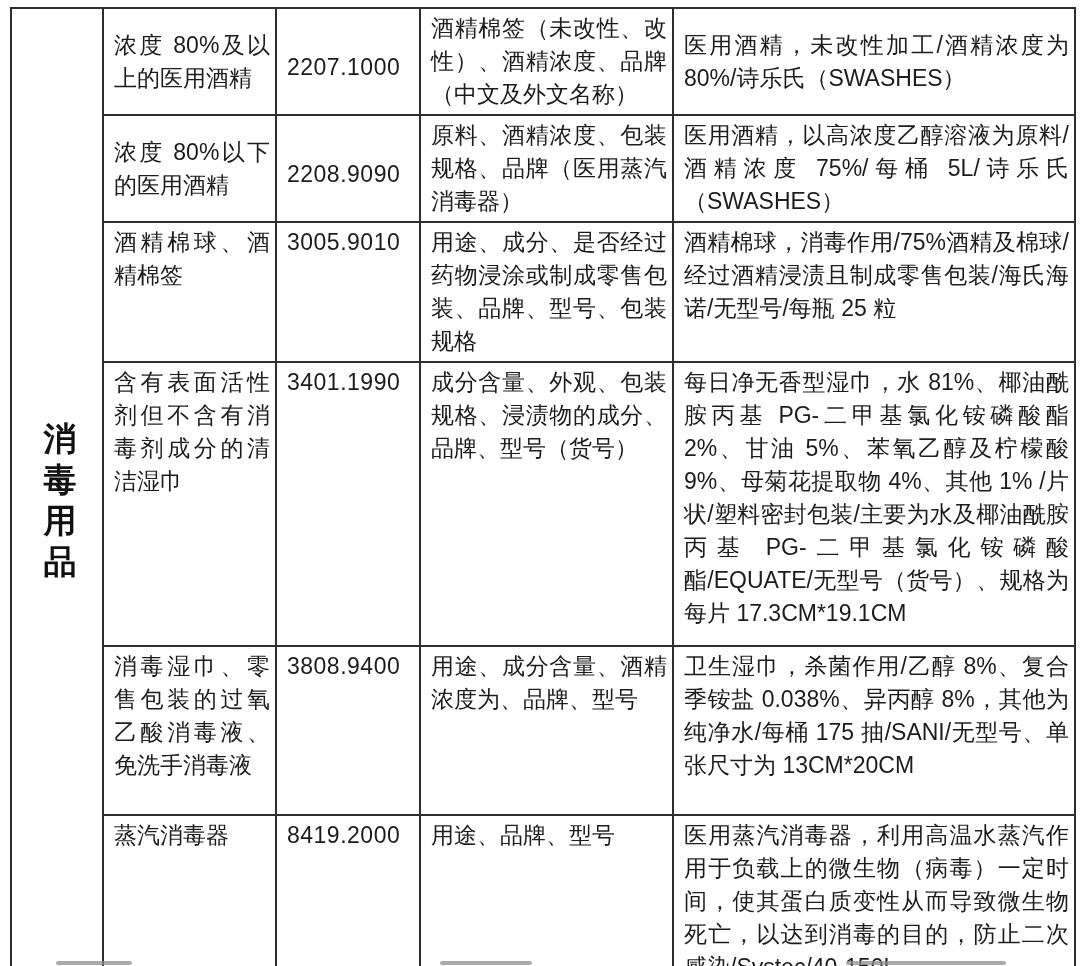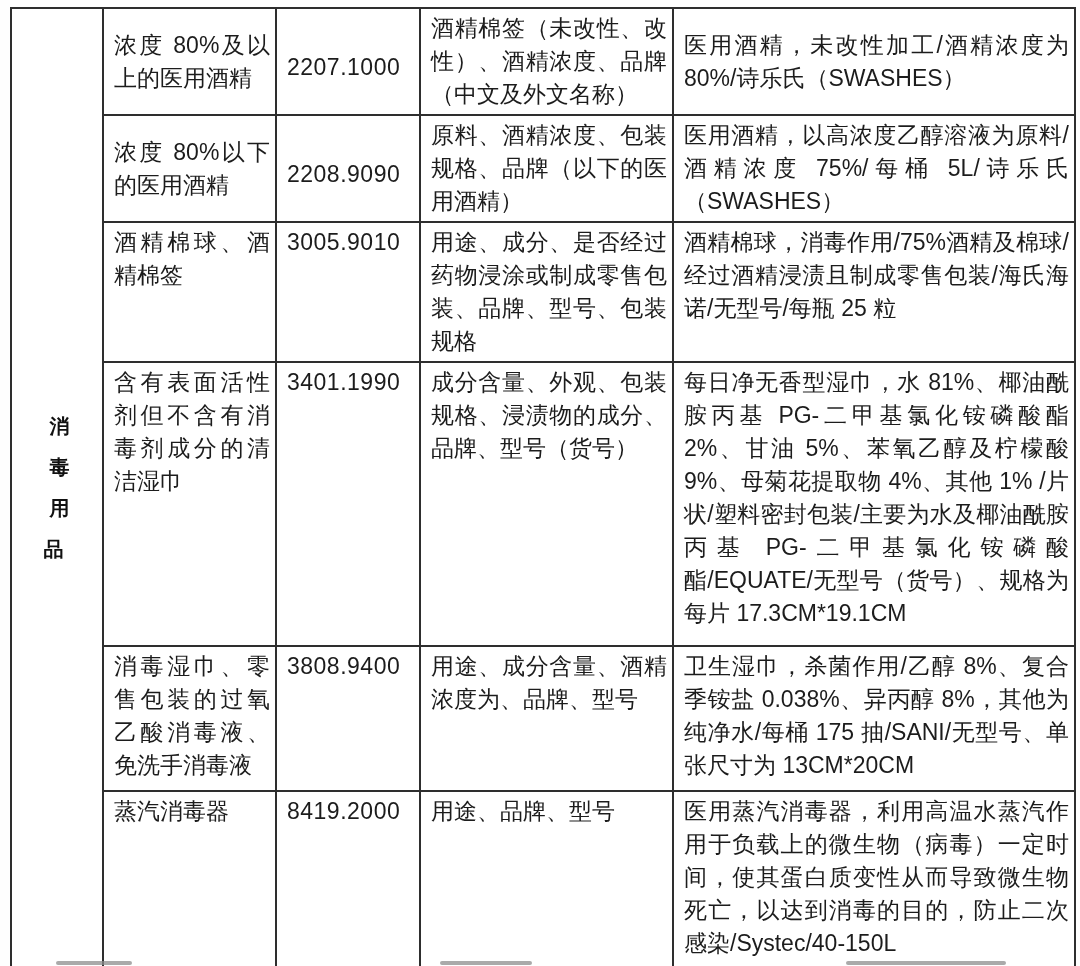--- a/index.html
+++ b/index.html
@@ -34,34 +34,34 @@
     padding: 3px 5px 3px 10px;
     vertical-align: top;
     text-align: justify;
     text-align-last: left;
     overflow-wrap: break-word;
   }
   tr.r0 { height: 105px; }
   tr.r1 { height: 105px; }
   tr.r2 { height: 136px; }
   tr.r3 { height: 284px; margin-left: 25px; }
-  tr.r4 { height: 145px; }
+  tr.r4 { height: 169px; }
   tr.r5 { height: 176px; }
   tr.v-mid td { vertical-align: middle; }
   td.cat {
     vertical-align: middle !important;
     text-align: center;
     text-align-last: center;
     padding: 0;
   }
   .cat-text {
     width: 32px;
     margin: 0 auto;
     font-weight: bold;
-    font-size: 20px;
+    font-size: 33px;
     line-height: 41px;
     word-break: break-all;
     text-align: center;
     color: #111111;
   }
   td.hs-code {
     font-size: 24px;
     letter-spacing: 0.5px;
     text-align: left;
     text-align-last: left;
@@ -100,21 +100,21 @@
           <div class="cat-text">消毒用品</div>
         </td>
         <td>浓度 80%及以上的医用酒精</td>
         <td class="hs-code">2207.1000</td>
         <td>酒精棉签（未改性、改性）、酒精浓度、品牌（中文及外文名称）</td>
         <td>医用酒精，未改性加工/酒精浓度为 80%/诗乐氏（SWASHES）</td>
       </tr>
       <tr class="r1 v-mid">
         <td>浓度 80%以下的医用酒精</td>
         <td class="hs-code">2208.9090</td>
-        <td>原料、酒精浓度、包装规格、品牌（以下的医用酒精）</td>
+        <td>原料、酒精浓度、包装规格、品牌（医用蒸汽消毒器）</td>
         <td>医用酒精，以高浓度乙醇溶液为原料/酒精浓度 75%/每桶 5L/诗乐氏（SWASHES）</td>
       </tr>
       <tr class="r2">
         <td>酒精棉球、酒精棉签</td>
         <td class="hs-code">3005.9010</td>
         <td>用途、成分、是否经过药物浸涂或制成零售包装、品牌、型号、包装规格</td>
         <td>酒精棉球，消毒作用/75%酒精及棉球/经过酒精浸渍且制成零售包装/海氏海诺/无型号/每瓶 25 粒</td>
       </tr>
       <tr class="r3">
         <td>含有表面活性剂但不含有消毒剂成分的清洁湿巾</td>

